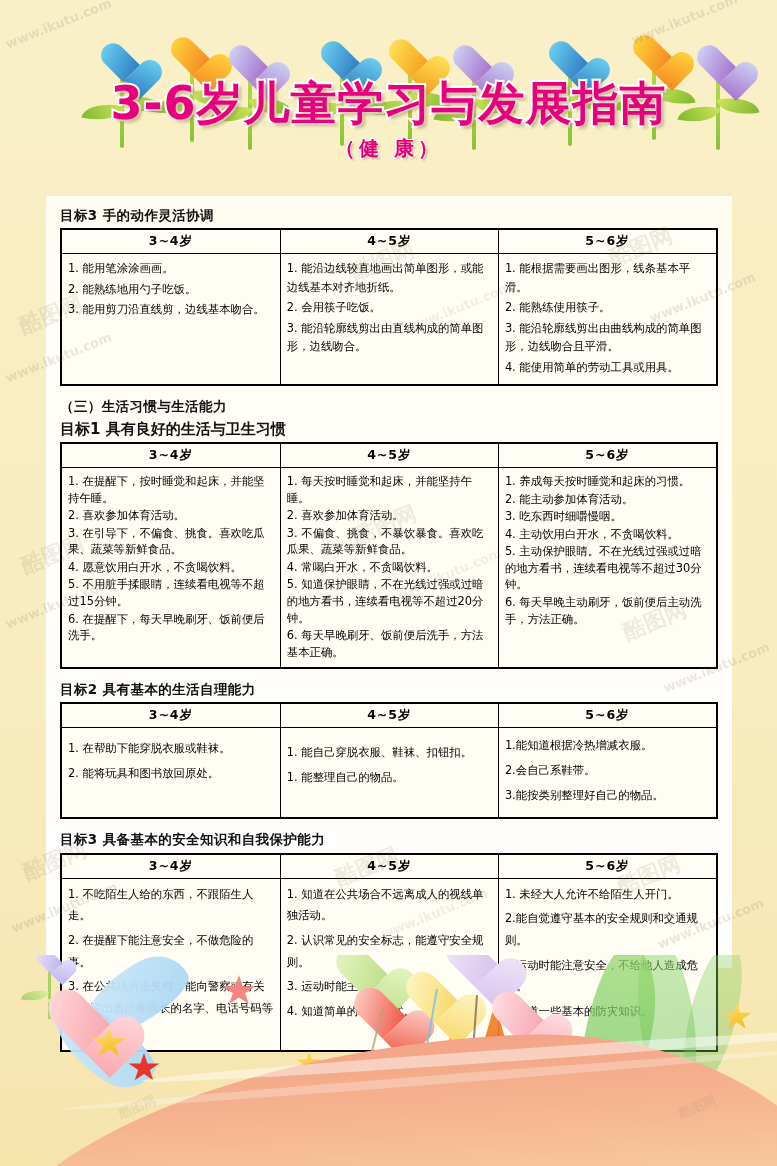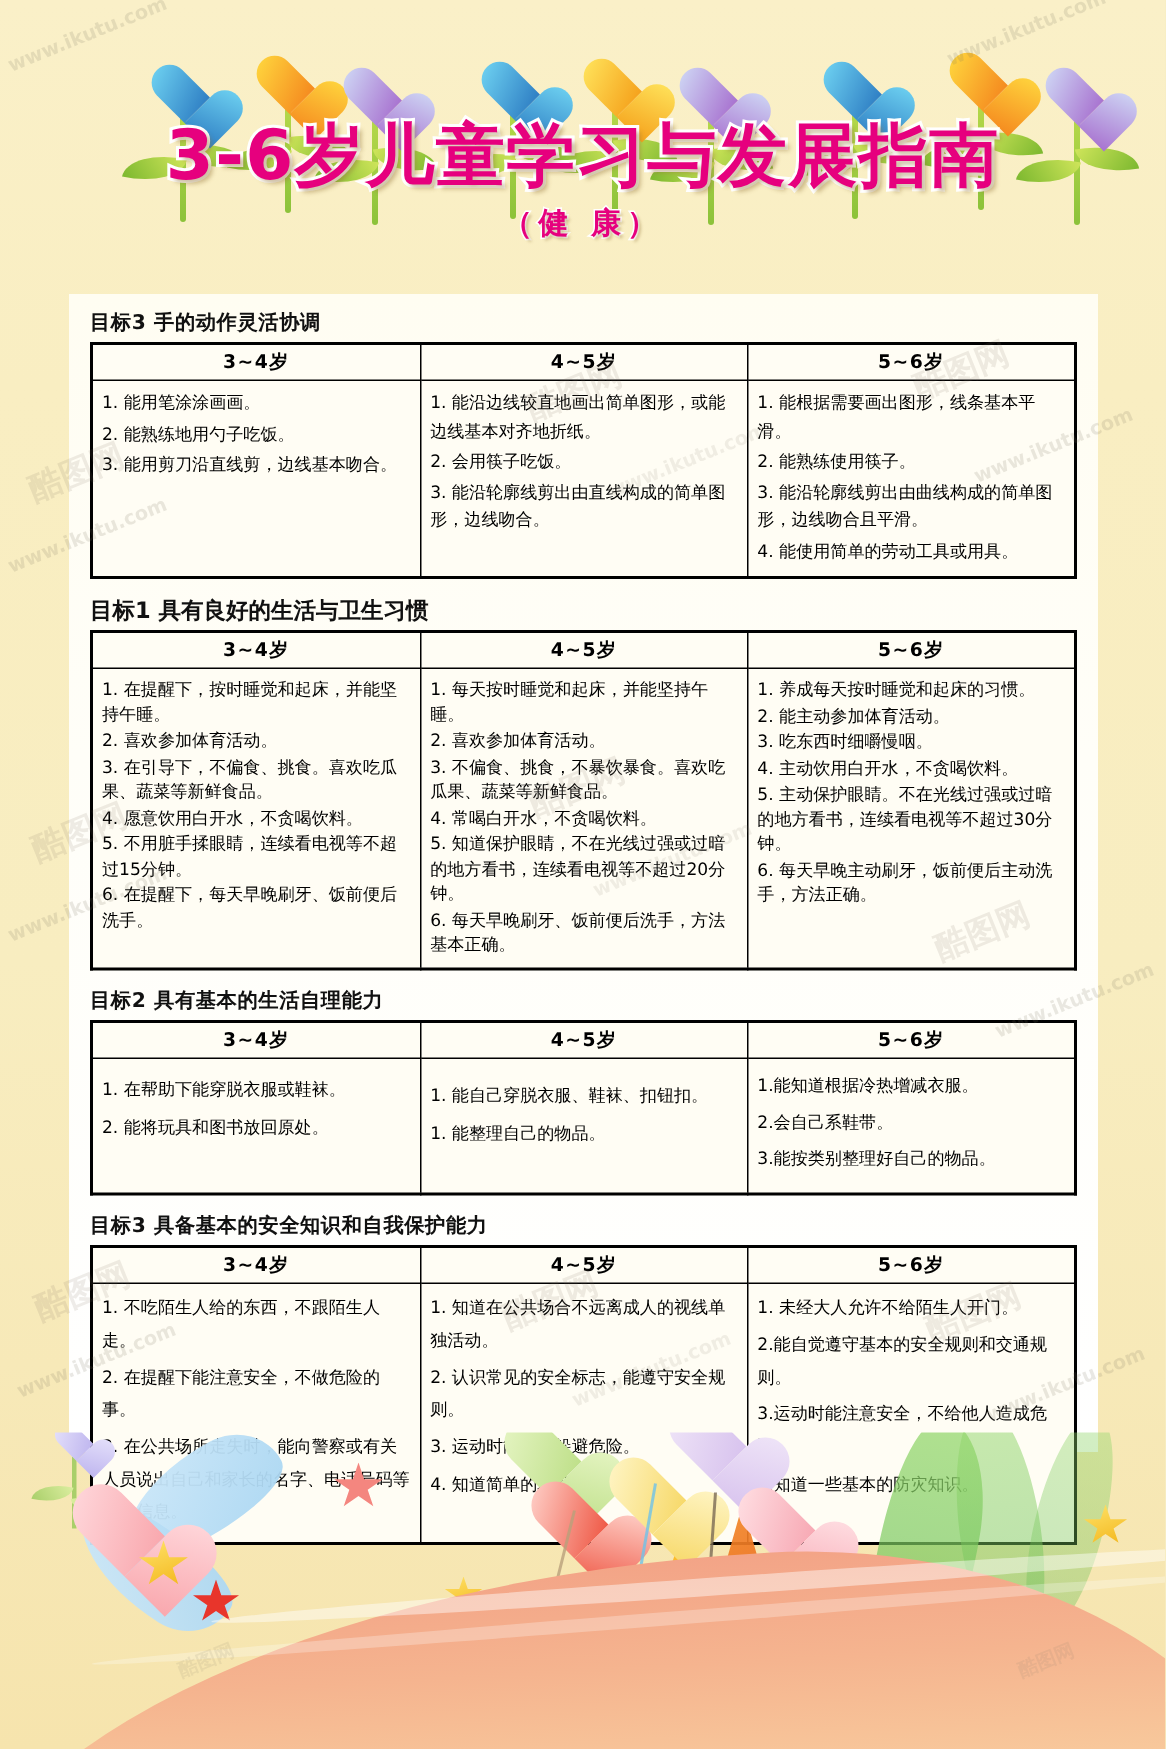--- a/index.html
+++ b/index.html
@@ -270,20 +270,21 @@
                   <li>3. 能沿轮廓线剪出由曲线构成的简单图形，边线吻合且平滑。</li>
                   <li>4. 能使用简单的劳动工具或用具。</li>
                 </ul>
               </td>
             </tr>
           </tbody>
         </table>
       </div>
 
       <div class="blk">
+        <h2 class="sec">（三）生活习惯与生活能力</h2>
         <div class="subsec">目标1 具有良好的生活与卫生习惯</div>
         <table class="guide">
           <thead>
             <tr>
               <th style="width:33.4%">3~4岁</th>
               <th style="width:33.3%">4~5岁</th>
               <th style="width:33.3%">5~6岁</th>
             </tr>
           </thead>
           <tbody>

